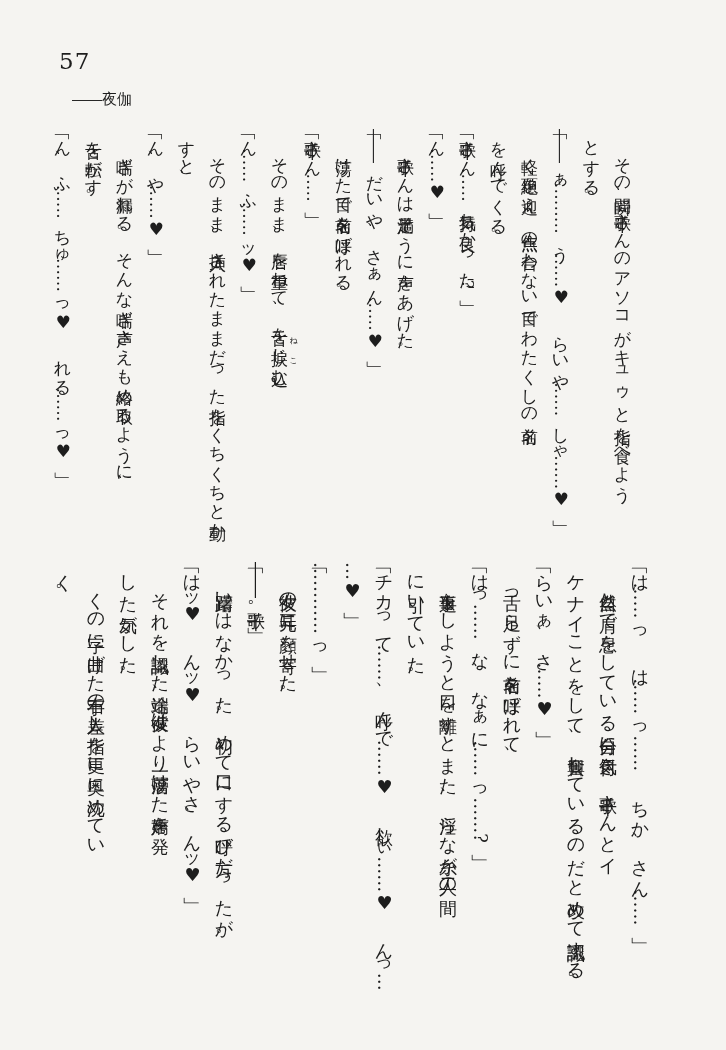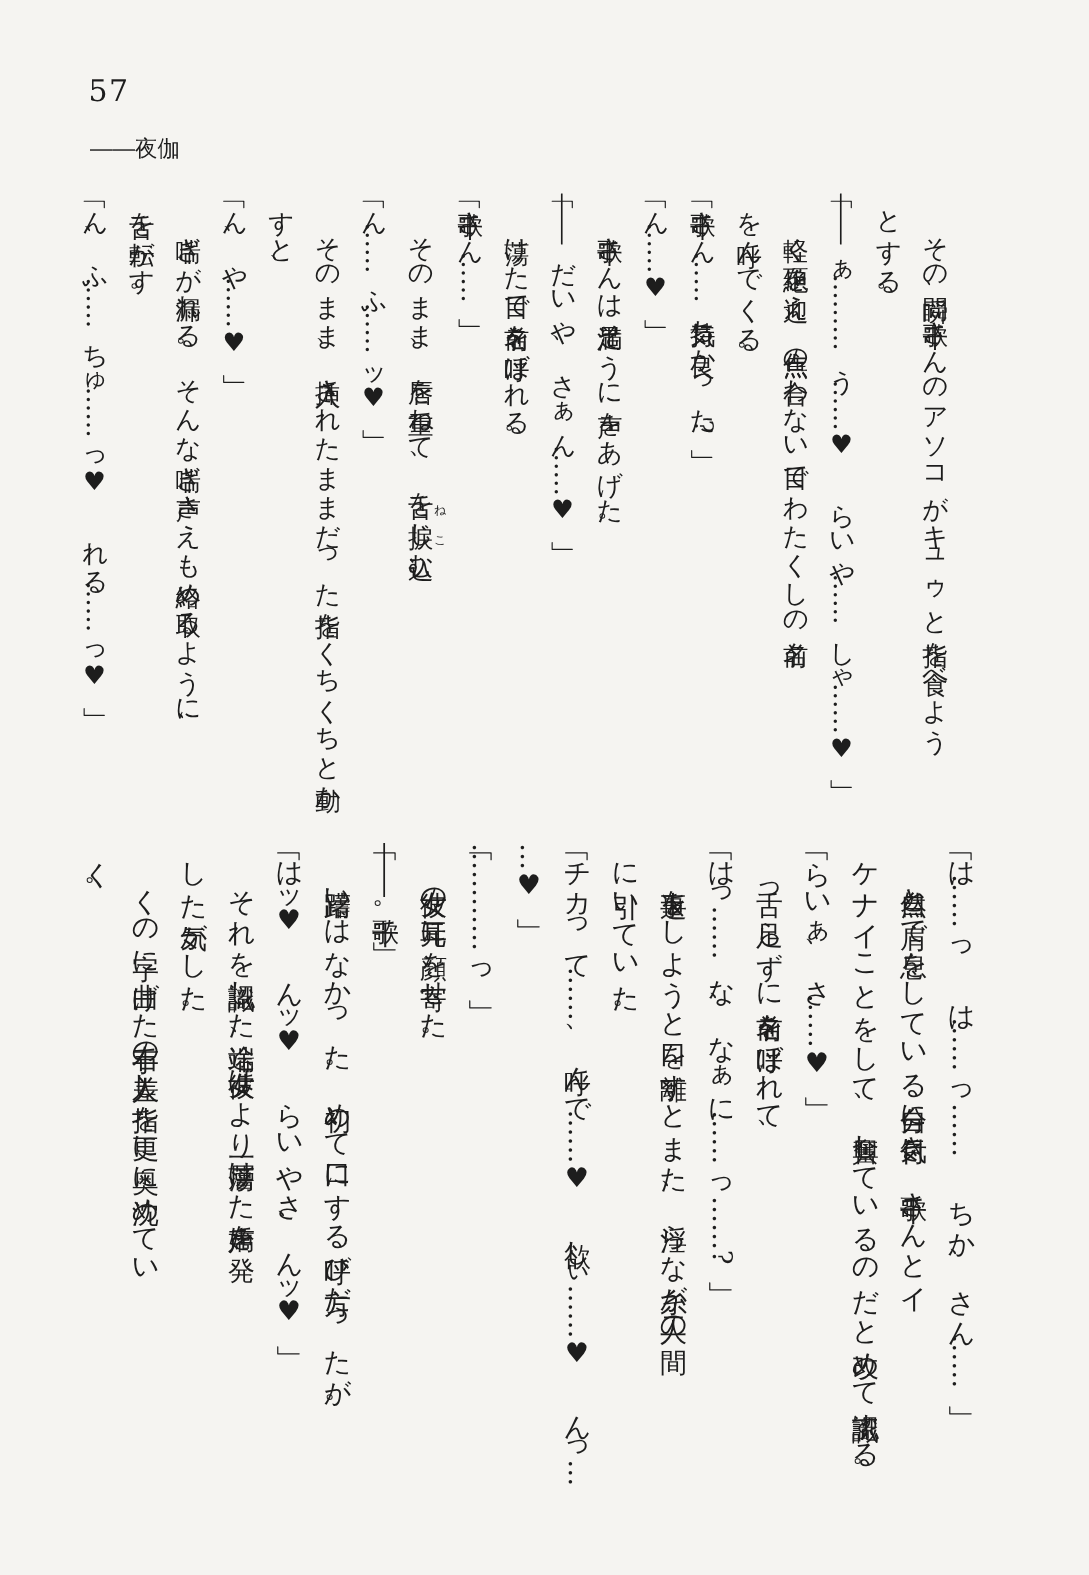--- a/index.html
+++ b/index.html
@@ -12,27 +12,27 @@
     height: 1050px;
     background: #f5f4f1;
     color: #1d1d1d;
     font-family: "DejaVu Serif", "Liberation Serif", serif;
     overflow: hidden;
   }
   .pagenum {
     position: absolute;
     left: 59px;
     top: 48px;
-    font-size: 20px;
+    font-size: 23px;
     letter-spacing: 1px;
     text-align: right;
   }
   .chapter {
     position: absolute;
-    left: 60px;
+    left: 72px;
     top: 90px;
     font-size: 15px;
   }
   .vblock {
     position: absolute;
     writing-mode: vertical-rl;
     text-orientation: mixed;
     overflow: visible;
   }
   .top-block {

